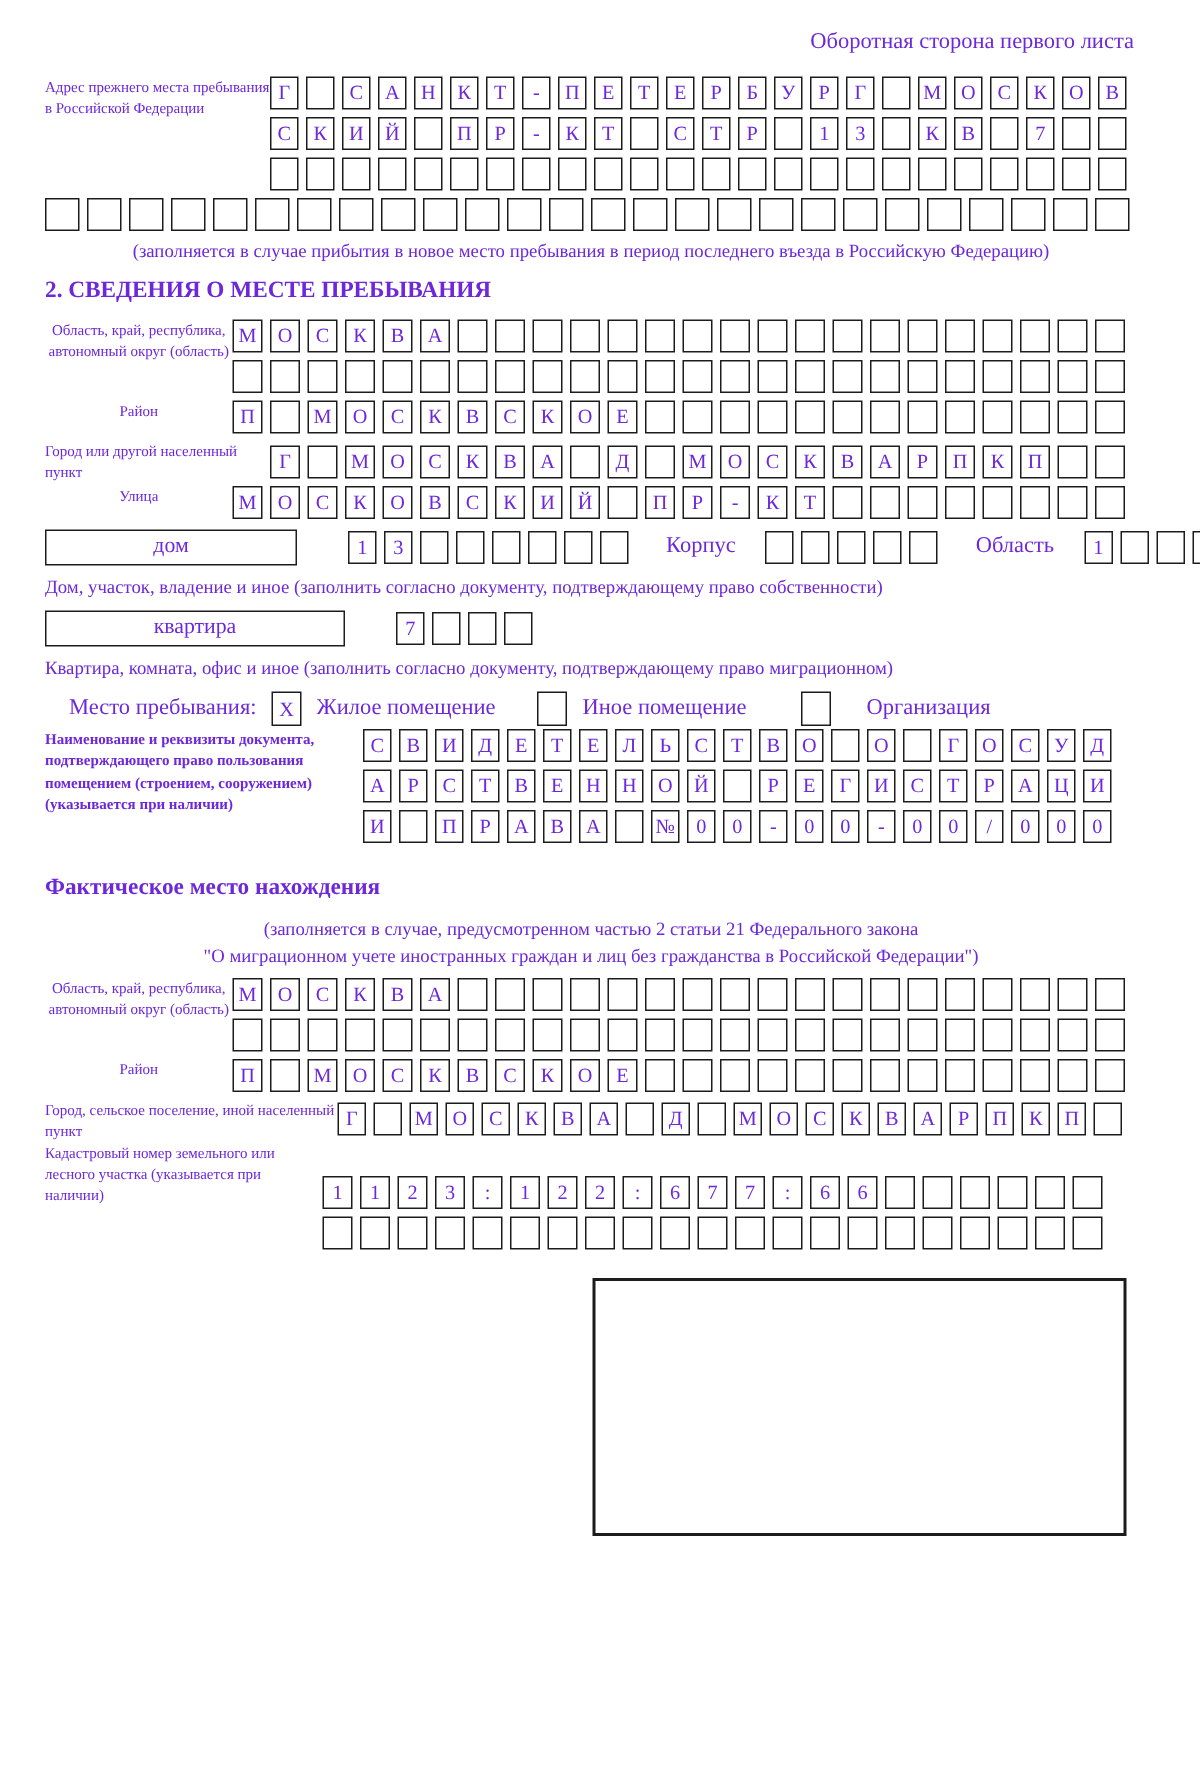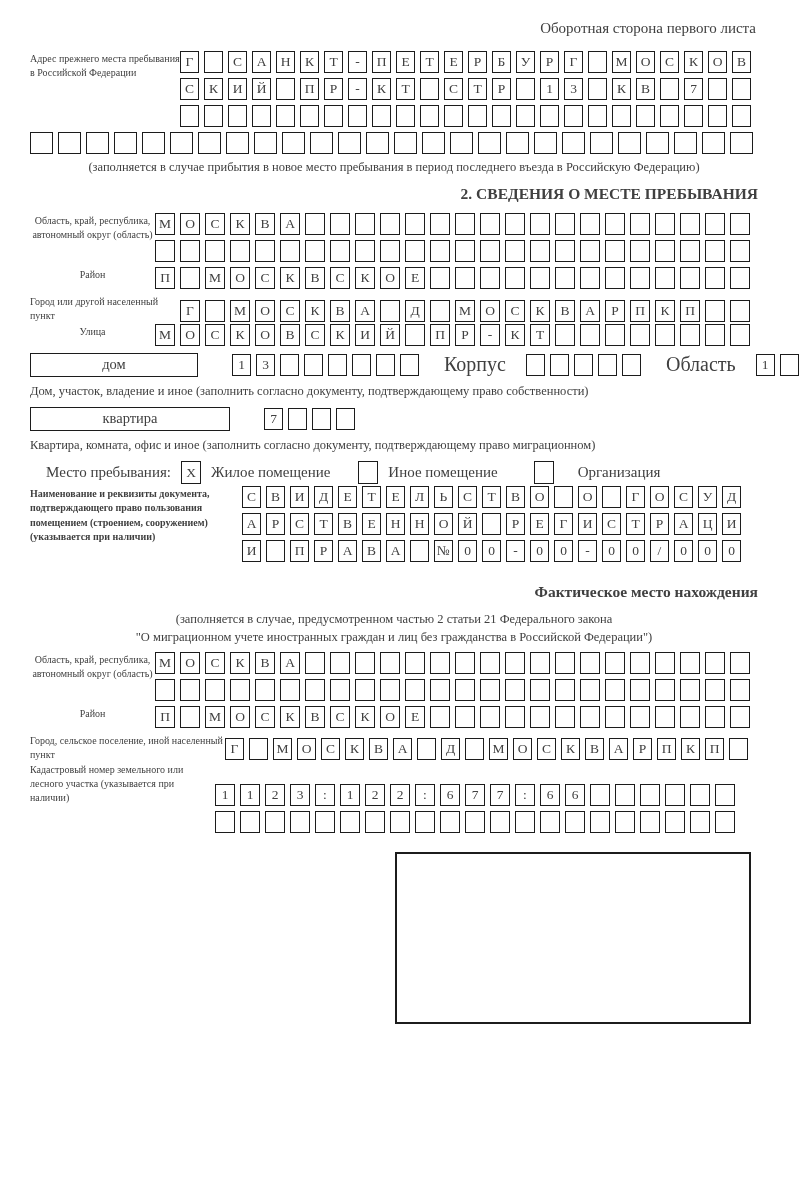--- a/index.html
+++ b/index.html
@@ -3,31 +3,31 @@
 <meta charset="utf-8">
 <style>
   html,body{margin:0;padding:0;background:#fff;}
   .page{
     position:relative;
     width:800px;
     height:1180px;
     box-sizing:border-box;
     padding:12px 42px 10px 30px;
     background:#fff;
-    color:#404040;
+    color:#6d28d9;
     font-family:"Liberation Serif", "DejaVu Serif", serif;
     overflow:hidden;
   }
   .hdr{
     text-align:right;
     font-size:15px;
     margin:8px 2px 14px 0;
   }
   .field{display:flex;align-items:flex-start;}
-  .field.vcenter{align-items:flex-end;}
+  .field.vcenter{align-items:center;}
   .flabel{
     flex:none;
     font-size:10px;
     line-height:1.42;
     padding-top:1px;
   }
   .w150{width:150px;} .w125{width:125px;text-align:center;} .w195{width:195px;}
   .w212{width:212px;font-weight:bold;} .w185{width:185px;}
   .rows{flex:none;}
   .cellrow{display:flex;margin-bottom:5px;}
@@ -39,32 +39,32 @@
     margin-right:5px;
     display:inline-flex;align-items:center;justify-content:center;
     font-size:13.5px;
     font-family:"Liberation Serif", serif;
   }
   .p25 .cell{width:20px;}
   .p28 .cell{width:23px;}
   .caption{font-size:12.5px;line-height:1.3;margin:2px 0 8px 0;}
   .caption.center{text-align:center;}
   .sec-title{
-    text-align:right;font-weight:bold;font-size:15.5px;
+    text-align:left;font-weight:bold;font-size:15.5px;
     margin:10px 0 10px 0;
   }
   .bigbox{
     box-sizing:border-box;
     border:1.6px solid #1c1c1c;
     height:24px;
     display:inline-flex;align-items:center;justify-content:center;
     font-size:14.5px;
     flex:none;
   }
-  .inline-lbl{font-size:20px;flex:none;padding:0 8px;}
+  .inline-lbl{font-size:15px;flex:none;padding:0 8px;}
   .hrow{display:flex;align-items:center;margin:2px 0 6px 0;gap:12px;}
   .cbrow{display:flex;align-items:center;margin:6px 0 2px 16px;font-size:15px;}
   .cb{width:20px;height:23px;margin:0 10px;}
   .note{font-size:13px;margin:2px 0 10px 245px;}
   .markbox{
     box-sizing:border-box;
     margin:14px 0 6px 365px;
     width:356px;height:172px;
     border:2px solid #1c1c1c;
   }

